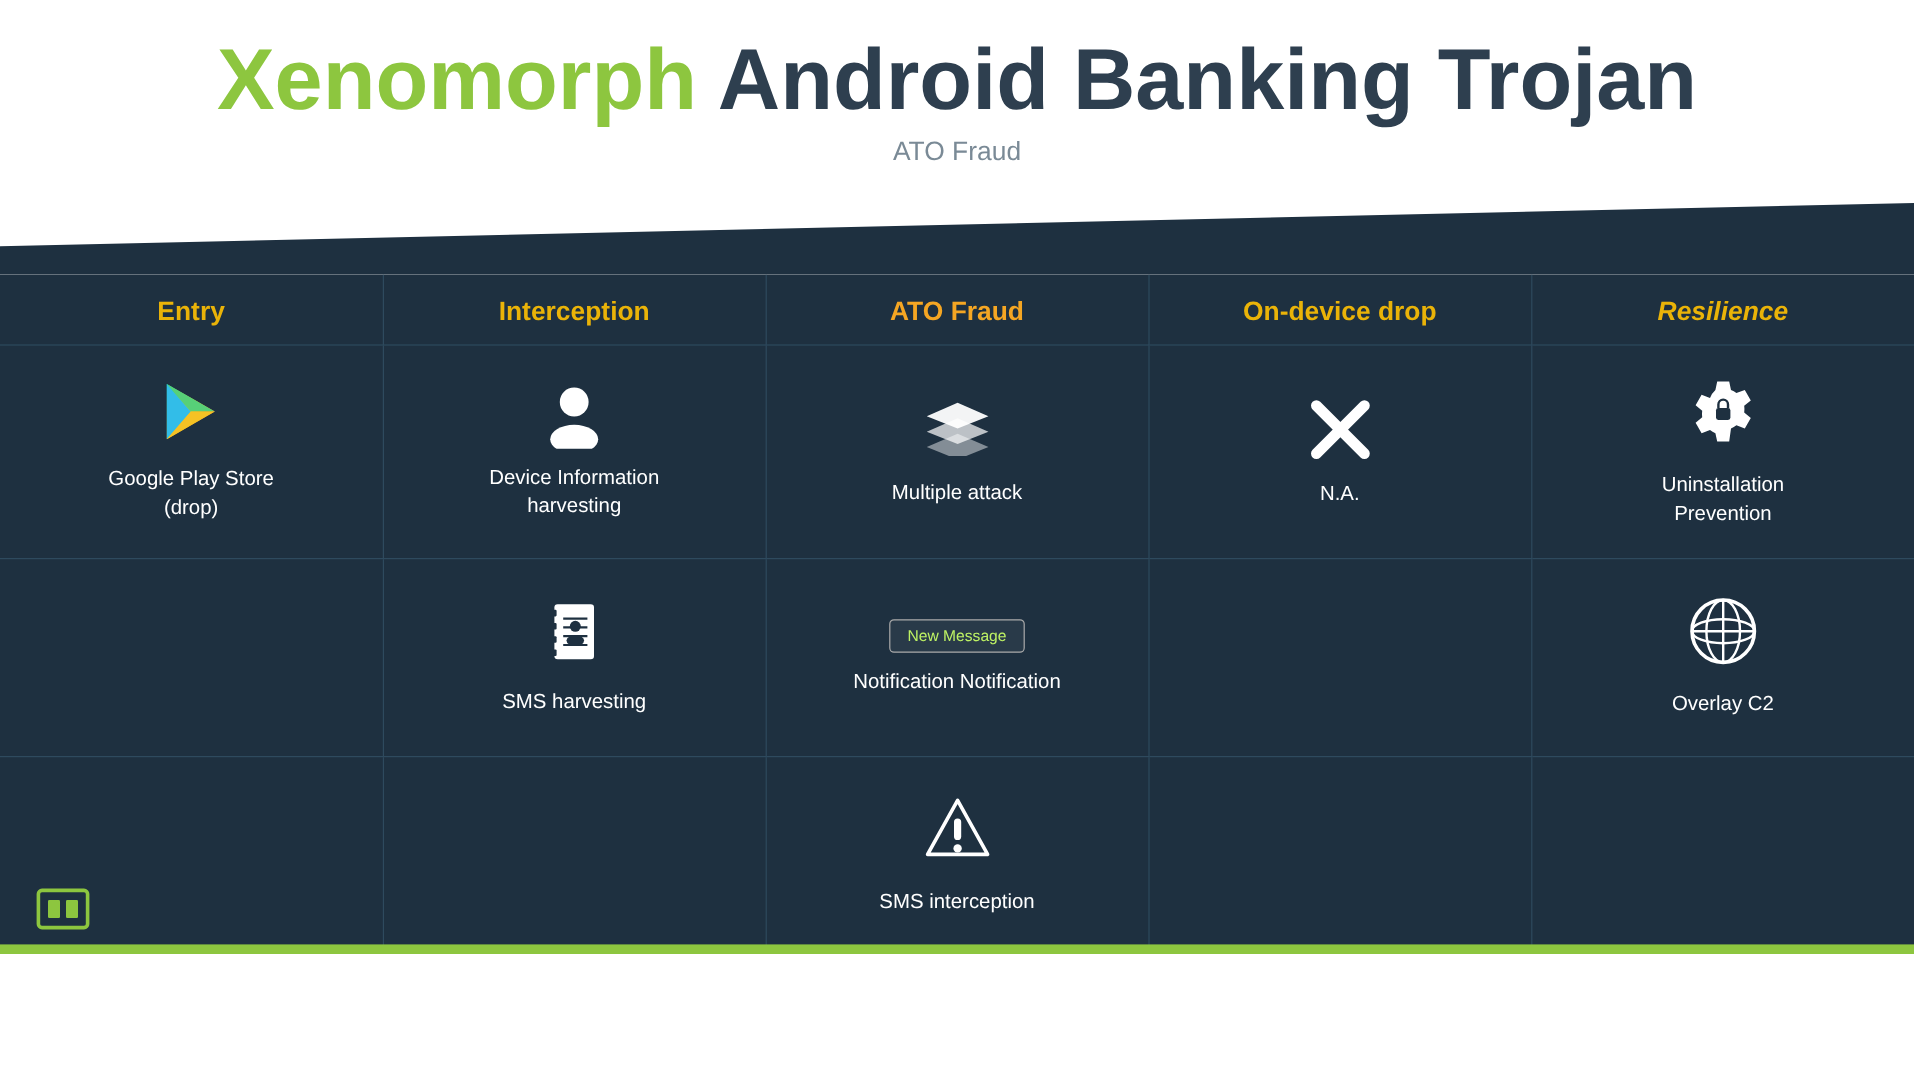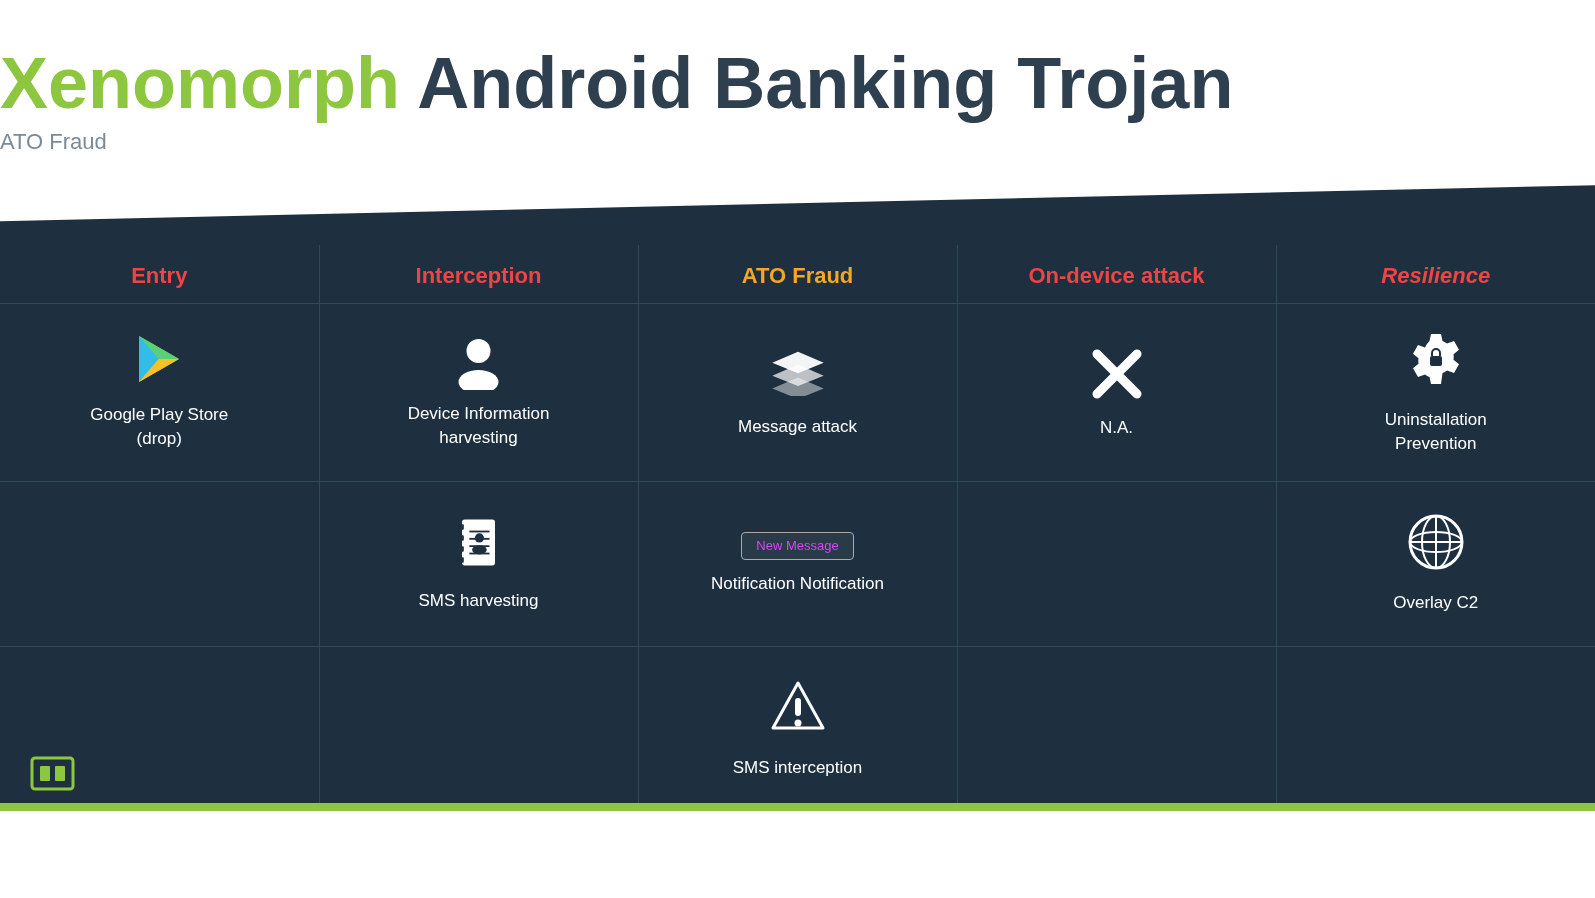--- a/index.html
+++ b/index.html
@@ -8,22 +8,22 @@
       height: 898px;
       font-family: 'Segoe UI', Arial, sans-serif;
       background: #ffffff;
       overflow: hidden;
       position: relative;
     }
 
     
     .header {
       background: #ffffff;
-      text-align: left;
-      padding: 44px 0 20px 0;
+      text-align: center;
+      padding: 28px 0 20px 0;
       position: relative;
       z-index: 2;
     }
     .header-title {
       font-size: 72px;
       font-weight: 700;
       line-height: 1.1;
     }
     .header-title .green {
       color: #8dc63f;
@@ -59,21 +59,21 @@
     .grid-table {
       width: 100%;
       border-collapse: collapse;
       table-layout: fixed;
     }
 
     
     .col-header {
       font-size: 22px;
       font-weight: 700;
-      color: #ef4444;
+      color: #eab308;
       text-align: center;
       padding: 18px 10px 14px 10px;
       border-right: 1px solid #2e4a5e;
       border-bottom: 1px solid #2e4a5e;
       vertical-align: middle;
     }
     .col-header.active {
       color: #f5a623;
     }
     .col-header:last-child {
@@ -135,21 +135,21 @@
       margin: 0 auto 12px auto;
     }
 
     
     .notification-badge {
       display: inline-block;
       border: 1.5px solid #aaaaaa;
       border-radius: 4px;
       padding: 4px 14px;
       font-size: 13px;
-      color: #d946ef;
+      color: #bef264;
       margin-bottom: 12px;
       background: rgba(255,255,255,0.05);
     }
 
     
     .globe-icon {
       width: 60px;
       height: 60px;
       margin: 0 auto 12px auto;
     }
@@ -205,21 +205,21 @@
 
 <div class="diagonal-separator"></div>
 
 <div class="full-bg">
   <table class="grid-table">
     <thead>
       <tr>
         <th class="col-header">Entry</th>
         <th class="col-header">Interception</th>
         <th class="col-header active">ATO Fraud</th>
-        <th class="col-header">On-device attack</th>
+        <th class="col-header">On-device drop</th>
         <th class="col-header">Resilience</th>
       </tr>
     </thead>
     <tbody>
 
       <tr>
 
         <td class="data-cell">
           
           <svg class="play-store-icon" viewBox="0 0 50 50" xmlns="http://www.w3.org/2000/svg">
@@ -247,21 +247,21 @@
           </svg>
           <span style="display:block">Device Information<br>harvesting</span>
         </td>
 
         <td class="data-cell">
           <svg class="layers-icon" viewBox="0 0 70 55" xmlns="http://www.w3.org/2000/svg">
             <polygon points="35,5 65,18 35,30 5,18" fill="#ffffff" opacity="0.95"></polygon>
             <polygon points="35,20 65,33 35,45 5,33" fill="#ffffff" opacity="0.7"></polygon>
             <polygon points="35,35 65,48 35,60 5,48" fill="#ffffff" opacity="0.45"></polygon>
           </svg>
-          <span style="display:block">Message attack</span>
+          <span style="display:block">Multiple attack</span>
         </td>
 
         <td class="data-cell">
           <svg class="cell-icon" width="60" height="60" viewBox="0 0 60 60" xmlns="http://www.w3.org/2000/svg">
             <line x1="10" y1="10" x2="50" y2="50" stroke="#ffffff" stroke-width="9" stroke-linecap="round"></line>
             <line x1="50" y1="10" x2="10" y2="50" stroke="#ffffff" stroke-width="9" stroke-linecap="round"></line>
           </svg>
           <span style="display:block">N.A.</span>
         </td>
 

